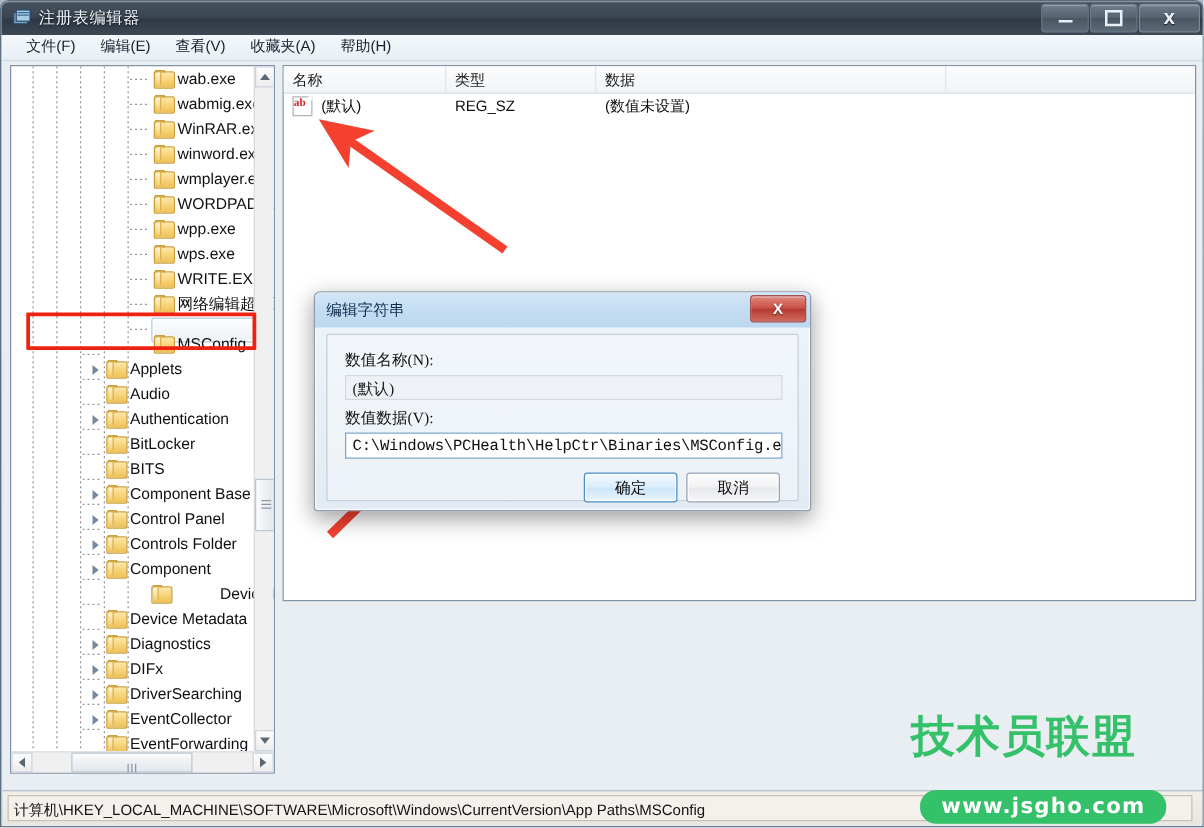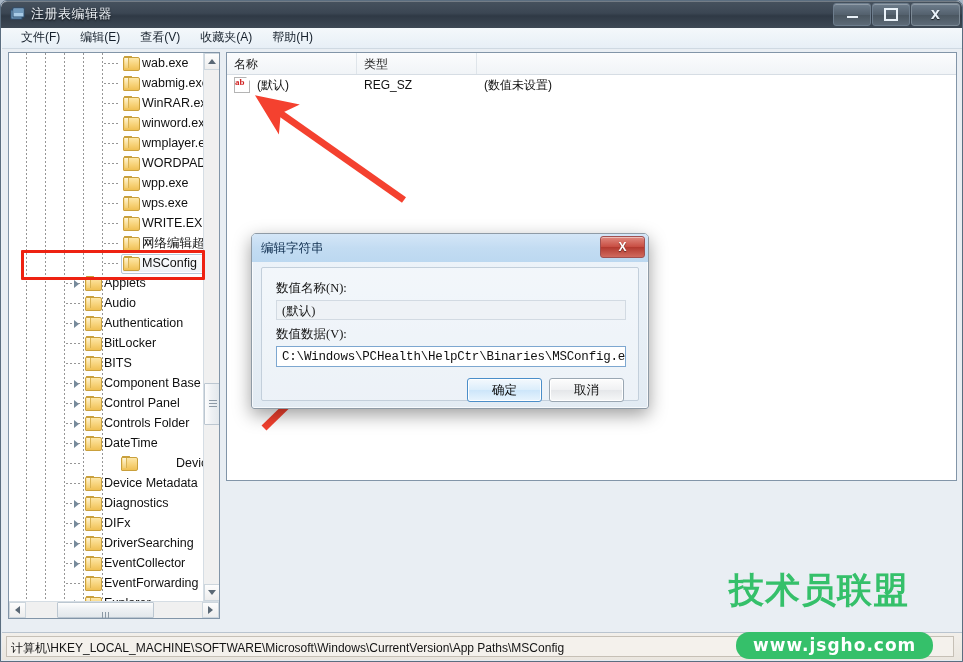--- a/index.html
+++ b/index.html
@@ -660,21 +660,21 @@
               </div>
               <div class="tnode" style="padding-left: 101px;">
                 <span class="expander"></span>
                 <span class="folder">
                   <i class="ftab"></i>
                   <i class="fback"></i>
                   <i class="fspine"></i>
                 </span>
                 <span class="tlabel">网络编辑超级工</span>
               </div>
-              <div class="tnode" style="padding-left: 101px;">
+              <div class="tnode" style="padding-left: 101px; margin-top: 12px;">
                 <span class="expander"></span>
                 <span class="folder">
                   <i class="ftab"></i>
                   <i class="fback"></i>
                   <i class="fspine"></i>
                 </span>
                 <span class="tlabel">MSConfig</span>
               </div>
               <div class="tnode" style="padding-left: 63px; text-align: center;">
                 <span class="expander has"></span>
@@ -748,21 +748,21 @@
                 </span>
                 <span class="tlabel">Controls Folder</span>
               </div>
               <div class="tnode" style="padding-left: 63px;">
                 <span class="expander has"></span>
                 <span class="folder">
                   <i class="ftab"></i>
                   <i class="fback"></i>
                   <i class="fspine"></i>
                 </span>
-                <span class="tlabel">DateTime</span>
+                <span class="tlabel">Component</span>
               </div>
               <div class="tnode" style="padding-left: 63px; gap: 36px;">
                 <span class="expander"></span>
                 <span class="folder">
                   <i class="ftab"></i>
                   <i class="fback"></i>
                   <i class="fspine"></i>
                 </span>
                 <span class="tlabel">Device Installer</span>
               </div>
@@ -858,20 +858,21 @@
         <div class="harrow right">
               <i class="tri-r"></i>
             </div>
       </div>
     </div>
 
     <div class="listpane">
       <div class="lheader">
         <div class="lh" style="width:130px">名称</div>
         <div class="lh" style="width:120px">类型</div>
+        <div class="lh" style="width:280px">数据</div>
         <div class="lh" style="width:199px;border-right:none"></div>
       </div>
       <div class="lrow">
         <div class="abicon"></div>
         <div class="lcell" style="width:107px">(默认)</div>
         <div class="lcell" style="width:120px">REG_SZ</div>
         <div class="lcell" style="width:280px">(数值未设置)</div>
       </div>
     </div>
   </div>

